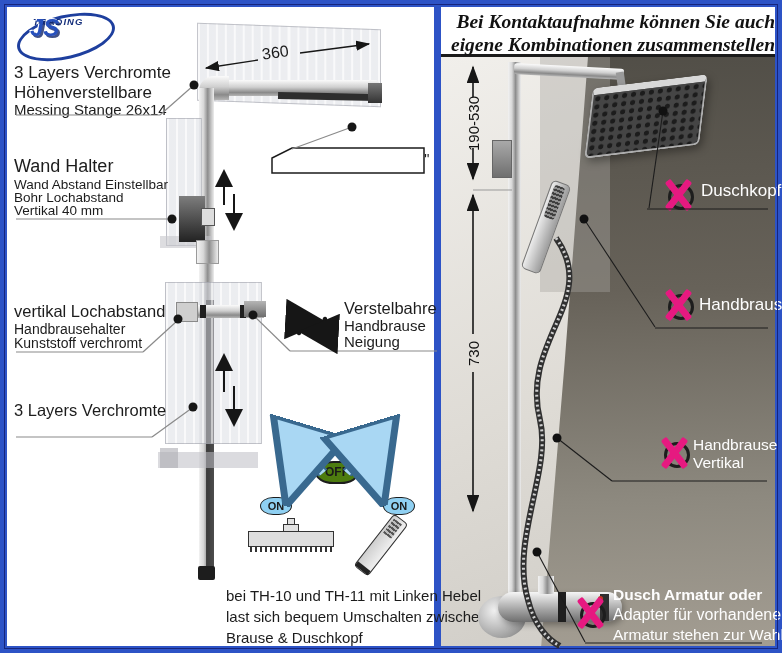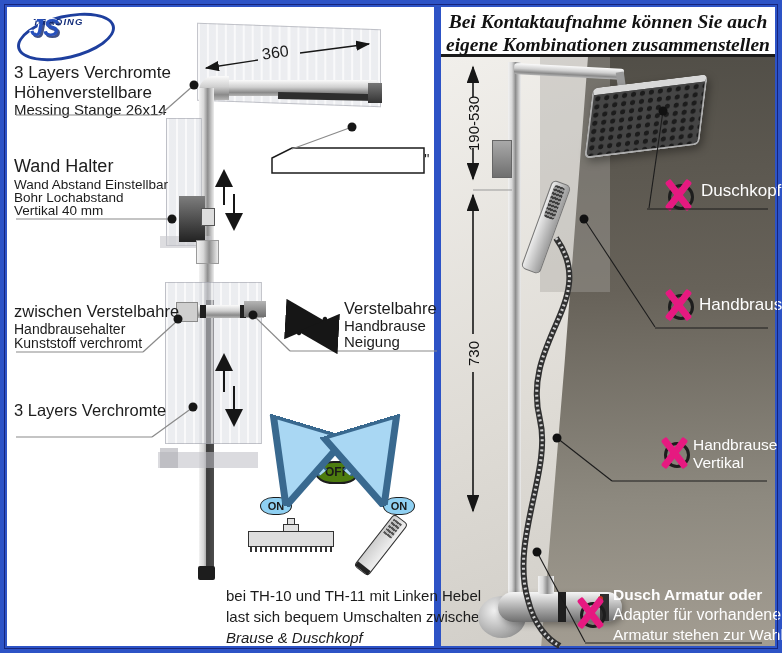--- a/index.html
+++ b/index.html
@@ -3,21 +3,21 @@
 <meta charset="utf-8">
 <style>
   html,body{margin:0;padding:0;background:#9aa0aa;}
   #stage{position:relative;width:782px;height:653px;background:#2d53c6;overflow:hidden;
          font-family:"Liberation Sans",sans-serif;color:#1a1a1a;}
   #stage::after{content:"";position:absolute;inset:4px;border:1px solid #16257d;pointer-events:none;}
   .abs{position:absolute;}
   
   #left-panel{left:7px;top:7px;width:427px;height:639px;background:#ffffff;}
   #right-header{left:441px;top:7px;width:334px;height:50px;background:#ffffff;border-bottom:3px solid #1b1b1b;
-                text-align:center;font-family:"Liberation Serif",serif;font-weight:bold;font-style:italic;
+                text-align:right;font-family:"Liberation Serif",serif;font-weight:bold;font-style:italic;
                 font-size:19.5px;line-height:23px;color:#111;padding-top:3px;box-sizing:border-box;}
   #photo{left:441px;top:57px;width:334px;height:589px;background:linear-gradient(160deg,#f1efeb,#dedbd5 55%,#cdcac4);overflow:hidden;}
   #photo-dark{left:441px;top:57px;width:334px;height:589px;
       clip-path:polygon(44% 0,100% 0,100% 100%,30% 100%,37% 52%);
       background:linear-gradient(178deg,#514e47,#676259 40%,#8d897f 75%,#a39d92);}
   
   .logo-ellipse{left:16px;top:15px;width:94px;height:38px;border:3px solid #1e3f9e;border-radius:50%;transform:rotate(-13deg);}
   .logo-trading{left:33px;top:16px;font-size:9.5px;font-weight:bold;font-style:italic;letter-spacing:1px;color:#16307c;}
   .logo-js{left:30px;top:14px;font-size:24px;font-weight:800;font-style:italic;color:#2750bd;
            text-shadow:2px 2px 0 rgba(18,38,105,.8), -1px -1px 0 #ffffff;}
@@ -82,33 +82,33 @@
 
   <div class="lab" style="left:262px;top:44px;font-size:16px;transform:rotate(-8deg);">360</div>
 
   <div class="lab" style="left:280px;top:151px;width:140px;text-align:center;font-size:14.5px;">Anschlussgewinde 1/2"</div>
 
   <div class="lab" style="left:14px;top:156px;font-size:18px;">Wand Halter</div>
   <div class="lab" style="left:14px;top:177px;font-size:13.5px;text-align:right;">Wand Abstand Einstellbar</div>
   <div class="lab" style="left:14px;top:190px;font-size:13.5px;">Bohr Lochabstand</div>
   <div class="lab" style="left:14px;top:203px;font-size:13.5px;">Vertikal 40 mm</div>
 
-  <div class="lab" style="left:14px;top:302px;font-size:16.5px;">zwischen Verstelbahre</div>
+  <div class="lab" style="left:14px;top:302px;font-size:16.5px;">vertikal Lochabstand</div>
   <div class="lab" style="left:14px;top:321px;font-size:14px;">Handbrausehalter</div>
   <div class="lab" style="left:14px;top:335px;font-size:14px;">Kunststoff verchromt</div>
 
   <div class="lab" style="left:344px;top:299px;font-size:16.5px;">Verstelbahre</div>
   <div class="lab" style="left:344px;top:317px;font-size:15px;">Handbrause</div>
   <div class="lab" style="left:344px;top:333px;font-size:15px;">Neigung</div>
 
   <div class="lab" style="left:14px;top:401px;font-size:16.5px;">3 Layers Verchromte</div>
 
   <div class="lab" style="left:226px;top:587px;font-size:15px;">bei TH-10 und TH-11 mit Linken Hebel</div>
   <div class="lab" style="left:226px;top:608px;font-size:15px;">last sich bequem Umschalten zwischen</div>
-  <div class="lab" style="left:226px;top:629px;font-size:15px;font-style:italic;">Brause &amp; Duschkopf</div>
+  <div class="lab" style="left:226px;top:629px;font-size:15px;">Brause &amp; Duschkopf</div>
 
   <div class="oval" style="left:315px;top:461px;width:40px;height:19px;background:#4d7c0f;font-size:12px;line-height:19px;">OFF</div>
   <div class="oval" style="left:260px;top:497px;width:30px;height:16px;background:#8fd0f2;font-size:11px;line-height:16px;border-width:1.5px;">ON</div>
   <div class="oval" style="left:383px;top:497px;width:30px;height:16px;background:#8fd0f2;font-size:11px;line-height:16px;border-width:1.5px;">ON</div>
   <div class="abs" style="left:287px;top:518px;width:6px;height:7px;background:#e2e2e2;border:1px solid #333;"></div>
   <div class="abs" style="left:283px;top:524px;width:14px;height:7px;background:#e2e2e2;border:1px solid #333;"></div>
   <div class="abs" style="left:248px;top:531px;width:84px;height:14px;background:#dedede;border:1.5px solid #333;"></div>
   <div class="abs" style="left:250px;top:547px;width:82px;height:5px;background:repeating-linear-gradient(90deg,#333 0 2px,transparent 2px 5px);"></div>
   <div class="abs" style="left:372px;top:512px;width:16px;height:64px;transform:rotate(38deg);background:linear-gradient(90deg,#cfcfcf,#efefef);border:1.5px solid #333;border-radius:4px;">
     <span class="abs" style="left:2px;top:3px;width:10px;height:18px;background:repeating-linear-gradient(0deg,#555 0 2px,#bbb 2px 4px);"></span>

